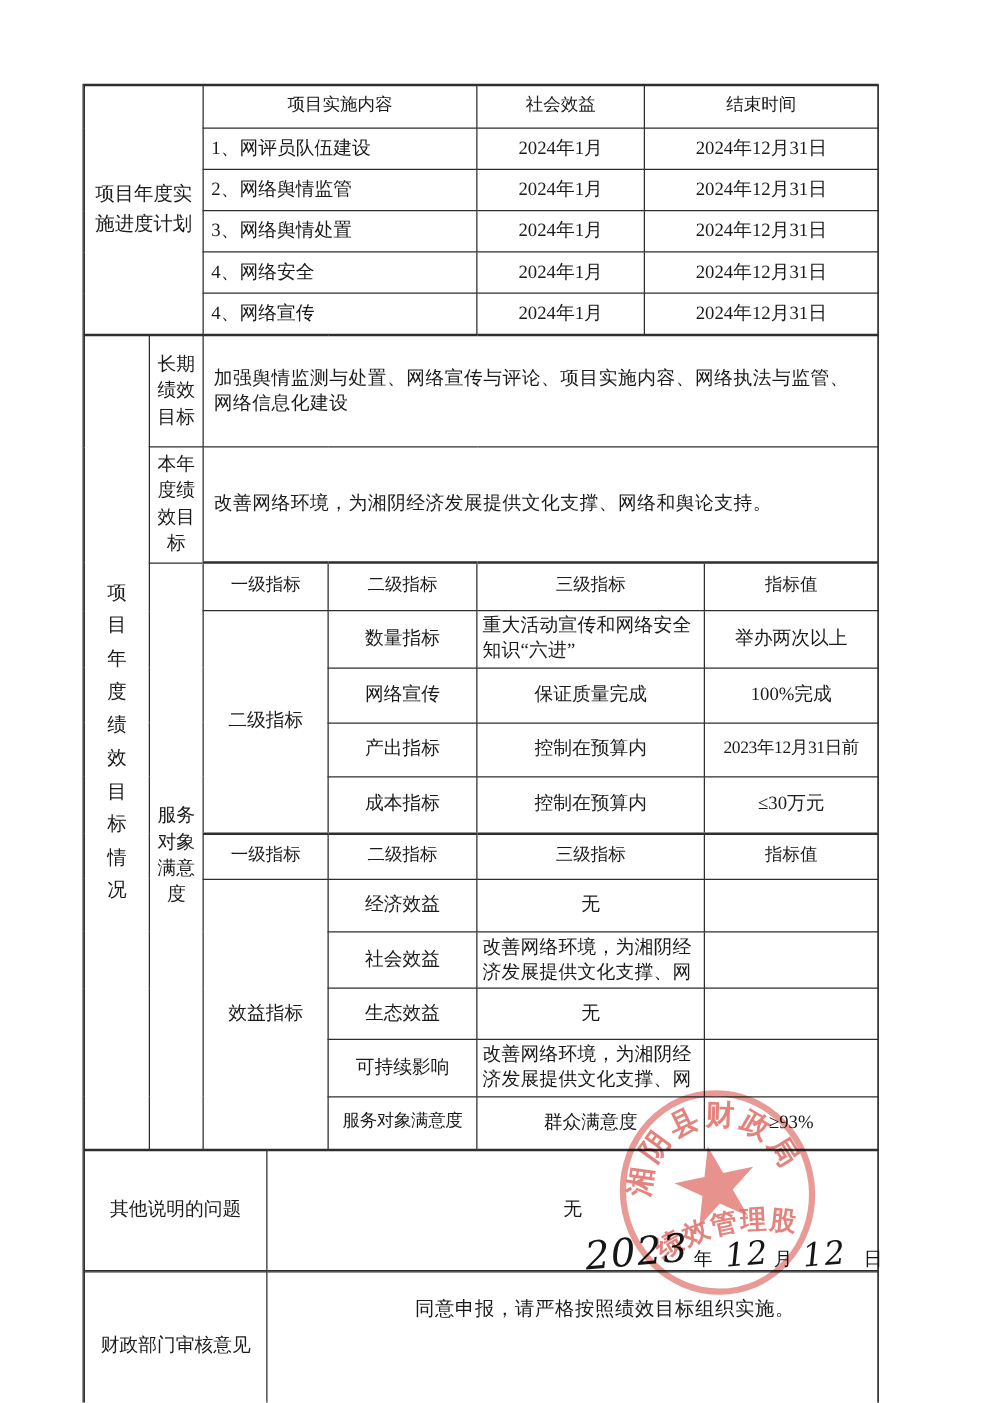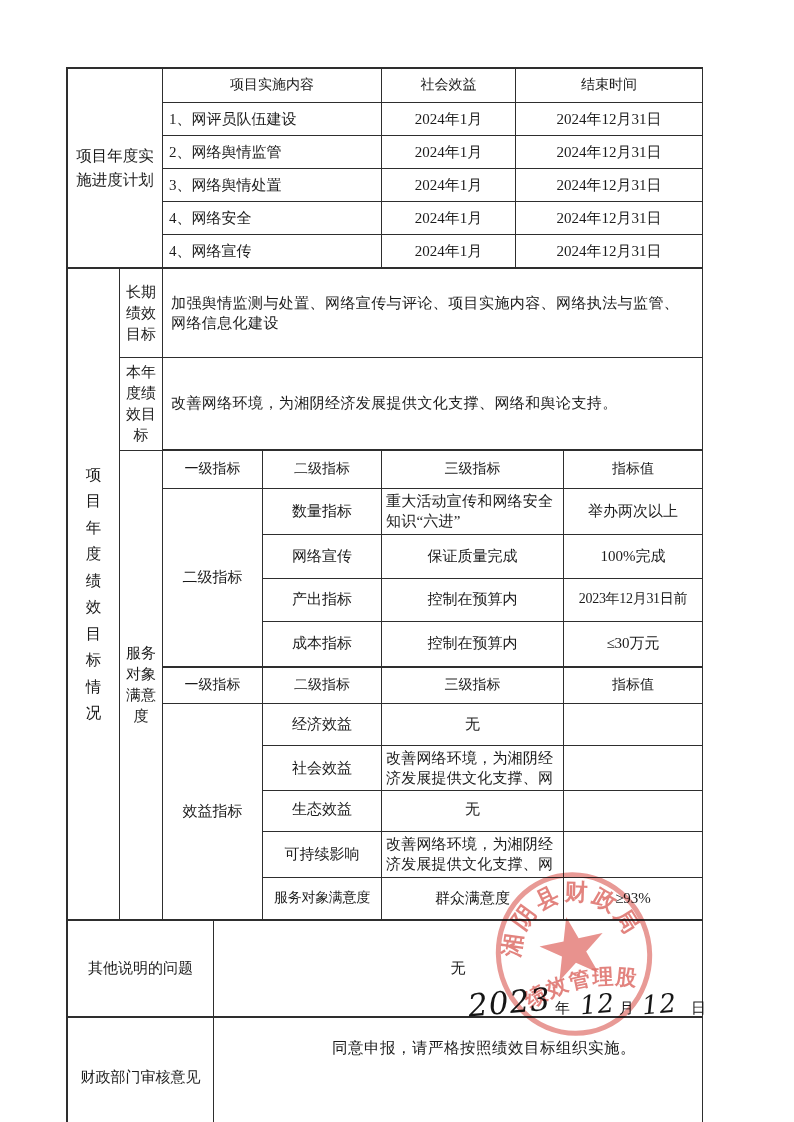--- a/index.html
+++ b/index.html
@@ -24,21 +24,21 @@
   .h29 td,.h29 th{height:29px;}
   .h28 td{height:28px;}
   .h80 td{height:80px;}
   .h83 td{height:83px;}
   .h33 td,.h33 th{height:33px;}
   .h40 td{height:40px;}
   .h39 td{height:39px;}
   .h38 td{height:38px;}
   .h31 td,.h31 th{height:31px;}
   .h37 td{height:37px;}
-  .h36 td{height:36px;font-family:Liberation Mono, monospace;}
+  .h36 td{height:36px;}
   .h35 td{height:35px;}
   .h91 td{height:91px;margin-left:23px;}
   .h115 td{height:115px;}
   .schLabel{line-height:1.55;font-size:15.5px;padding:0 8px;margin-left:20px;}
   .colB{padding:0 3px;font-size:15px;line-height:1.4;}
   .vert-label{display:flex;flex-direction:column;align-items:center;justify-content:center;gap:11px;font-size:15.5px;}
   .vert-label span{display:block;line-height:1;}
   .wrapTxt{letter-spacing:.4px;padding:4px 8px;}
   .tight{font-size:14px;letter-spacing:-.3px;white-space:nowrap;padding:2px 2px;}
   .lvl3wrap{padding:2px 4px;letter-spacing:.2px;}

